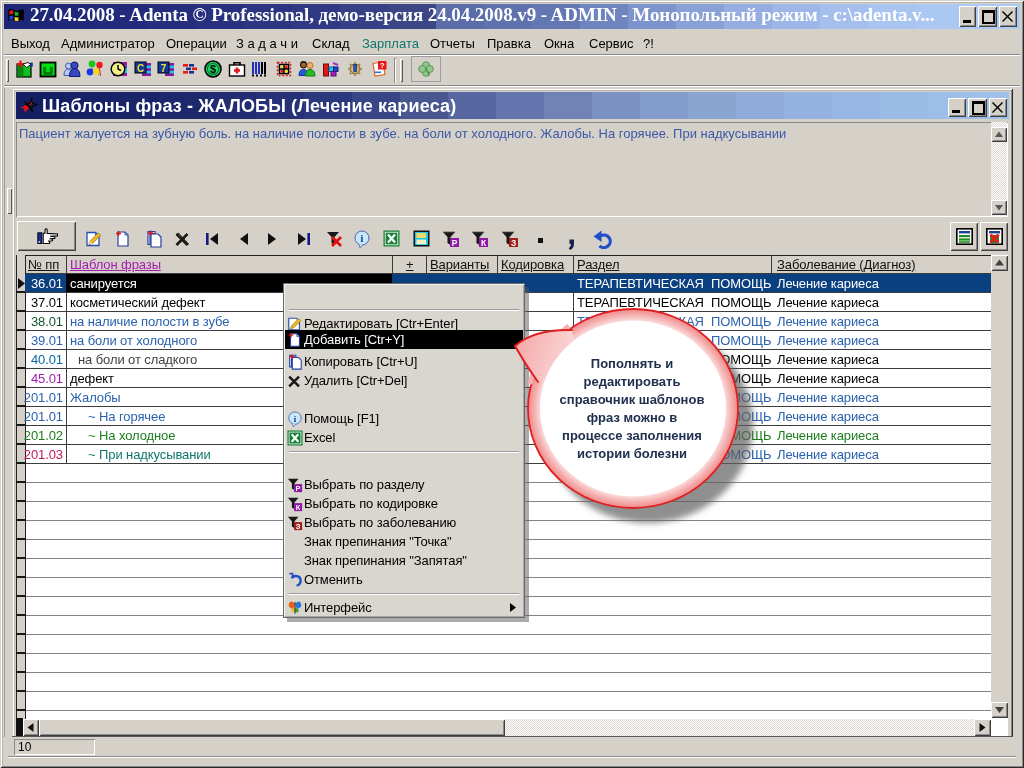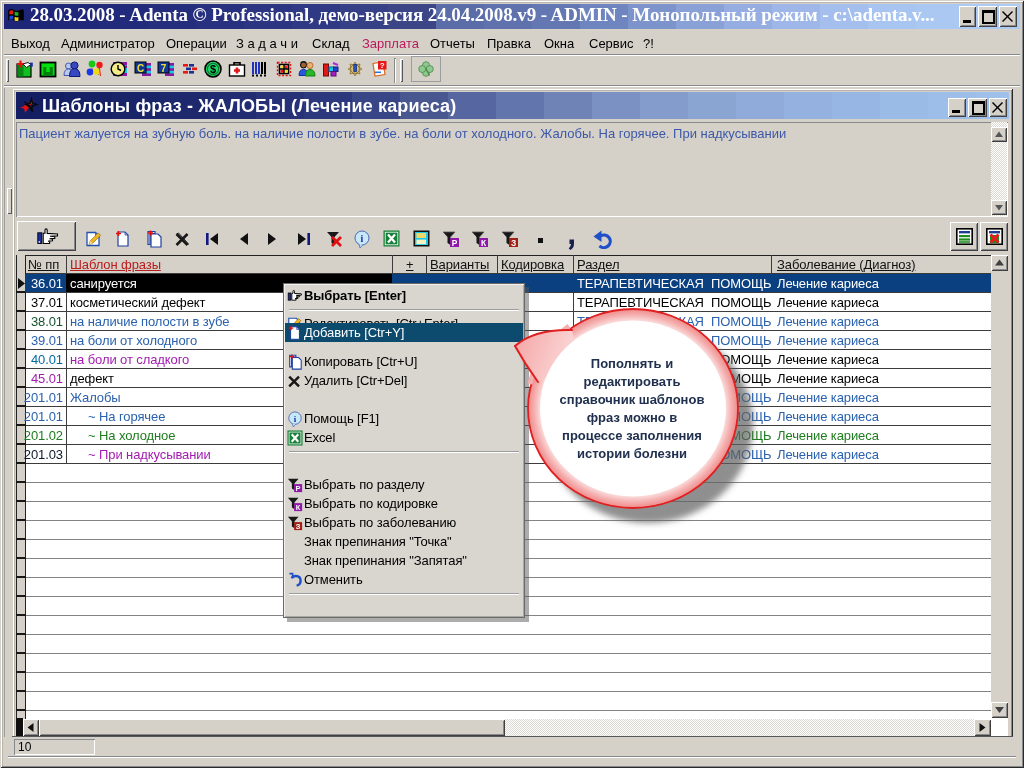--- a/index.html
+++ b/index.html
@@ -17,38 +17,38 @@
 <div id="scr">
 <div class="abs wfr" style="left:0px;top:0px;width:1024px;height:768px;"></div>
 <div class="abs" style="left:4px;top:4px;width:1016px;height:25px;background:linear-gradient(to right,#1e2777 0px 48px,#202979 48px 96px,#222b7b 96px 144px,#252e7d 144px 192px,#27317f 192px 240px,#2c3582 240px 288px,#303a84 288px 336px,#364086 336px 384px,#3c4687 384px 432px,#5b6da9 432px 480px,#5f72ae 480px 528px,#6377b3 528px 576px,#6f85bf 576px 624px,#7c93cc 624px 672px,#89a1d6 672px 720px,#95ade0 720px 768px,#9eb7e8 768px 816px,#a4bfed 816px 864px,#a8c5f1 864px 912px,#aac8f2 912px 960px,#accaf3 960px 1008px,#adccf3 1008px 1016px)"></div>
 <svg class="abs" style="left:6px;top:5px" width="21" height="21" viewBox="0 0 21 21">
 <path d="M2.2 5.4 q2.6 -2.4 5.2 -0.6 q2.6 1.8 5.2 0.6 q2.6 -1.2 5.2 -0.6 l0 10.6 q-2.6 -0.8 -5.2 0.4 q-2.6 1.2 -5.2 -0.5 q-2.6 -1.7 -5.2 0.5 Z" fill="#000"></path>
 <path d="M3.4 6.2 q1.9 -1.5 3.8 -0.4 l0 3.6 q-1.9 -1.1 -3.8 0.4 Z" fill="#e81c10"></path>
 <path d="M8.6 6.6 q1.9 1 3.8 0.3 l0 3.6 q-1.9 0.7 -3.8 -0.3 Z" fill="#18b428"></path>
 <path d="M3.4 11.4 q1.9 -1.5 3.8 -0.4 l0 3.6 q-1.9 -1.1 -3.8 0.4 Z" fill="#1848d8"></path>
 <path d="M8.6 11.8 q1.9 1 3.8 0.3 l0 3.6 q-1.9 0.7 -3.8 -0.3 Z" fill="#f0d018"></path>
 </svg>
-<div class="abs" style="left:30px;top:4px;font:bold 19px 'Liberation Serif',serif;color:#fff;white-space:nowrap;letter-spacing:-0.08px">28.03.2008 - Adenta © Professional, демо-версия 24.04.2008.v9 - ADMIN - Монопольный режим - c:\adenta.v...</div>
+<div class="abs" style="left:30px;top:4px;font:bold 19px 'Liberation Serif',serif;color:#fff;white-space:nowrap;letter-spacing:-0.08px">27.04.2008 - Adenta © Professional, демо-версия 24.04.2008.v9 - ADMIN - Монопольный режим - c:\adenta.v...</div>
 <div class="abs raised btn" style="left:959px;top:6px;width:17px;height:21px;">
       <div class="abs" style="left:4px;top:14px;width:8px;height:3px;background:#000"></div>
     </div>
 <div class="abs raised btn" style="left:978px;top:6px;width:19px;height:21px;">
       <div class="abs" style="left:4px;top:4px;width:9px;height:9px;border:2px solid #000;border-top-width:3px"></div>
     </div>
 <div class="abs raised btn" style="left:999px;top:6px;width:18px;height:21px;">
       <svg class="abs" style="left:3px;top:5px" width="11" height="11" viewBox="0 0 11 11">
         <path d="M1 0 L5.5 4.5 L10 0 L11 1 L6.5 5.5 L11 10 L10 11 L5.5 6.5 L1 11 L0 10 L4.5 5.5 L0 1 Z" fill="#000"></path>
       </svg>
     </div>
 <div class="abs" style="left:11px;top:36px;font:13px 'Liberation Sans',sans-serif;color:#000;white-space:nowrap;">Выход</div>
 <div class="abs" style="left:61px;top:36px;font:13px 'Liberation Sans',sans-serif;color:#000;white-space:nowrap;">Администратор</div>
 <div class="abs" style="left:166px;top:36px;font:13px 'Liberation Sans',sans-serif;color:#000;white-space:nowrap;">Операции</div>
 <div class="abs" style="left:236px;top:36px;font:13px 'Liberation Sans',sans-serif;color:#000;white-space:nowrap;">З а д а ч и</div>
 <div class="abs" style="left:312px;top:36px;font:13px 'Liberation Sans',sans-serif;color:#000;white-space:nowrap;">Склад</div>
-<div class="abs" style="left:362px;top:36px;font:13px 'Liberation Sans',sans-serif;color:#be185d;white-space:nowrap;">Зарплата</div>
+<div class="abs" style="left:362px;top:36px;font:13px 'Liberation Sans',sans-serif;color:#0f766e;white-space:nowrap;">Зарплата</div>
 <div class="abs" style="left:430px;top:36px;font:13px 'Liberation Sans',sans-serif;color:#000;white-space:nowrap;">Отчеты</div>
 <div class="abs" style="left:487px;top:36px;font:13px 'Liberation Sans',sans-serif;color:#000;white-space:nowrap;">Правка</div>
 <div class="abs" style="left:544px;top:36px;font:13px 'Liberation Sans',sans-serif;color:#000;white-space:nowrap;">Окна</div>
 <div class="abs" style="left:589px;top:36px;font:13px 'Liberation Sans',sans-serif;color:#000;white-space:nowrap;">Сервис</div>
 <div class="abs" style="left:643px;top:36px;font:13px 'Liberation Sans',sans-serif;color:#000;white-space:nowrap;">?!</div>
 <div class="abs groove" style="left:4px;top:54px;width:1016px;height:2px;"></div>
 <div class="abs raised1 btn" style="left:6px;top:59px;width:3px;height:23px;"></div>
 <div id="tbicons">
       <svg class="abs" style="left:16px;top:60px" width="18" height="18" viewBox="0 0 18 18">
         <rect x="1" y="4" width="14" height="13" fill="#10c020" stroke="#000" stroke-width="1.2"></rect>
@@ -312,21 +312,21 @@
 <rect x="0.8" y="0.8" width="15.4" height="15.4" fill="#fff" stroke="#000" stroke-width="1.6"></rect>
 <rect x="3" y="3" width="11" height="2.4" fill="#1c3f94"></rect>
 <rect x="4" y="7" width="9" height="8" fill="#1e8c1e"></rect>
 <path d="M4.5 6.5 L12.5 14.5 M12.5 6.5 L4.5 14.5" stroke="#e81c1c" stroke-width="3"></path>
 </svg>
     </div>
 <div id="gridarea">
       <div class="abs" style="left:16px;top:255px;width:975px;height:464px;background:#fff"></div>
       <div class="abs" style="left:16px;top:255px;width:975px;height:18px;background:#d5d1c9;border-top:1px solid #222;box-sizing:border-box"></div>
       <div class="abs" style="left:28px;top:257px;font:13px 'Liberation Sans';letter-spacing:-0.1px;color:#111;text-decoration:underline;white-space:nowrap">№ пп</div>
-      <div class="abs" style="left:70px;top:257px;font:13px 'Liberation Sans';letter-spacing:-0.1px;color:#b91c1c;text-decoration:underline;white-space:nowrap">Шаблон фразы</div>
+      <div class="abs" style="left:70px;top:257px;font:13px 'Liberation Sans';letter-spacing:-0.1px;color:#a21caf;text-decoration:underline;white-space:nowrap">Шаблон фразы</div>
       <div class="abs" style="left:406px;top:257px;font:13px 'Liberation Sans';letter-spacing:-0.1px;color:#111;text-decoration:underline;white-space:nowrap">+</div>
       <div class="abs" style="left:430px;top:257px;font:13px 'Liberation Sans';letter-spacing:-0.1px;color:#111;text-decoration:underline;white-space:nowrap">Варианты</div>
       <div class="abs" style="left:501px;top:257px;font:13px 'Liberation Sans';letter-spacing:-0.1px;color:#111;text-decoration:underline;white-space:nowrap">Кодировка</div>
       <div class="abs" style="left:577px;top:257px;font:13px 'Liberation Sans';letter-spacing:-0.1px;color:#111;text-decoration:underline;white-space:nowrap">Раздел</div>
       <div class="abs" style="left:777px;top:257px;font:13px 'Liberation Sans';letter-spacing:-0.1px;color:#111;text-decoration:underline;white-space:nowrap">Заболевание (Диагноз)</div>
       <div class="abs" style="left:16px;top:273px;width:975px;height:1px;background:#3c3c3c"></div>
       <div class="abs" style="left:16px;top:292px;width:975px;height:1px;background:#3c3c3c"></div>
       <div class="abs" style="left:16px;top:311px;width:975px;height:1px;background:#3c3c3c"></div>
       <div class="abs" style="left:16px;top:330px;width:975px;height:1px;background:#3c3c3c"></div>
       <div class="abs" style="left:16px;top:349px;width:975px;height:1px;background:#3c3c3c"></div>
@@ -397,41 +397,41 @@
       <div class="abs" style="left:777px;top:295px;font:13px 'Liberation Sans';letter-spacing:-0.1px;color:#000;white-space:nowrap">Лечение кариеса</div>
       <div class="abs" style="right:961px;top:314px;font:13px 'Liberation Sans';letter-spacing:-0.1px;color:#14532d">38.01</div>
       <div class="abs" style="left:70px;top:314px;font:13px 'Liberation Sans';letter-spacing:-0.1px;color:#2a62ae;white-space:nowrap">на наличие полости в зубе</div>
       <div class="abs" style="left:577px;top:314px;font:13px 'Liberation Sans';letter-spacing:-0.1px;color:#2a62ae;white-space:nowrap">ТЕРАПЕВТИЧЕСКАЯ&nbsp; ПОМОЩЬ</div>
       <div class="abs" style="left:777px;top:314px;font:13px 'Liberation Sans';letter-spacing:-0.1px;color:#2a62ae;white-space:nowrap">Лечение кариеса</div>
       <div class="abs" style="right:961px;top:333px;font:13px 'Liberation Sans';letter-spacing:-0.1px;color:#2a62ae">39.01</div>
       <div class="abs" style="left:70px;top:333px;font:13px 'Liberation Sans';letter-spacing:-0.1px;color:#2a62ae;white-space:nowrap">на боли от холодного</div>
       <div class="abs" style="left:577px;top:333px;font:13px 'Liberation Sans';letter-spacing:-0.1px;color:#2a62ae;white-space:nowrap">ТЕРАПЕВТИЧЕСКАЯ&nbsp; ПОМОЩЬ</div>
       <div class="abs" style="left:777px;top:333px;font:13px 'Liberation Sans';letter-spacing:-0.1px;color:#2a62ae;white-space:nowrap">Лечение кариеса</div>
       <div class="abs" style="right:961px;top:352px;font:13px 'Liberation Sans';letter-spacing:-0.1px;color:#0369a1">40.01</div>
-      <div class="abs" style="left:70px;top:352px;font:13px 'Liberation Sans';letter-spacing:-0.1px;color:#a21caf;white-space:nowrap">на боли от сладкого</div>
+      <div class="abs" style="left:78px;top:352px;font:13px 'Liberation Sans';letter-spacing:-0.1px;color:#404040;white-space:nowrap">на боли от сладкого</div>
       <div class="abs" style="left:577px;top:352px;font:13px 'Liberation Sans';letter-spacing:-0.1px;color:#000;white-space:nowrap">ТЕРАПЕВТИЧЕСКАЯ&nbsp; ПОМОЩЬ</div>
       <div class="abs" style="left:777px;top:352px;font:13px 'Liberation Sans';letter-spacing:-0.1px;color:#000;white-space:nowrap">Лечение кариеса</div>
       <div class="abs" style="right:961px;top:371px;font:13px 'Liberation Sans';letter-spacing:-0.1px;color:#a21caf">45.01</div>
       <div class="abs" style="left:70px;top:371px;font:13px 'Liberation Sans';letter-spacing:-0.1px;color:#000;white-space:nowrap">дефект</div>
       <div class="abs" style="left:577px;top:371px;font:13px 'Liberation Sans';letter-spacing:-0.1px;color:#000;white-space:nowrap">ТЕРАПЕВТИЧЕСКАЯ&nbsp; ПОМОЩЬ</div>
       <div class="abs" style="left:777px;top:371px;font:13px 'Liberation Sans';letter-spacing:-0.1px;color:#000;white-space:nowrap">Лечение кариеса</div>
       <div class="abs" style="right:961px;top:390px;font:13px 'Liberation Sans';letter-spacing:-0.1px;color:#2a62ae">201.01</div>
       <div class="abs" style="left:70px;top:390px;font:13px 'Liberation Sans';letter-spacing:-0.1px;color:#2a62ae;white-space:nowrap">Жалобы</div>
       <div class="abs" style="left:577px;top:390px;font:13px 'Liberation Sans';letter-spacing:-0.1px;color:#2a62ae;white-space:nowrap">ТЕРАПЕВТИЧЕСКАЯ&nbsp; ПОМОЩЬ</div>
       <div class="abs" style="left:777px;top:390px;font:13px 'Liberation Sans';letter-spacing:-0.1px;color:#2a62ae;white-space:nowrap">Лечение кариеса</div>
       <div class="abs" style="right:961px;top:409px;font:13px 'Liberation Sans';letter-spacing:-0.1px;color:#2a62ae">201.01</div>
       <div class="abs" style="left:88px;top:409px;font:13px 'Liberation Sans';letter-spacing:-0.1px;color:#2a62ae;white-space:nowrap">~ На горячее</div>
       <div class="abs" style="left:577px;top:409px;font:13px 'Liberation Sans';letter-spacing:-0.1px;color:#2a62ae;white-space:nowrap">ТЕРАПЕВТИЧЕСКАЯ&nbsp; ПОМОЩЬ</div>
       <div class="abs" style="left:777px;top:409px;font:13px 'Liberation Sans';letter-spacing:-0.1px;color:#2a62ae;white-space:nowrap">Лечение кариеса</div>
       <div class="abs" style="right:961px;top:428px;font:13px 'Liberation Sans';letter-spacing:-0.1px;color:#1e7d1e">201.02</div>
       <div class="abs" style="left:88px;top:428px;font:13px 'Liberation Sans';letter-spacing:-0.1px;color:#1e7d1e;white-space:nowrap">~ На холодное</div>
       <div class="abs" style="left:577px;top:428px;font:13px 'Liberation Sans';letter-spacing:-0.1px;color:#1e7d1e;white-space:nowrap">ТЕРАПЕВТИЧЕСКАЯ&nbsp; ПОМОЩЬ</div>
       <div class="abs" style="left:777px;top:428px;font:13px 'Liberation Sans';letter-spacing:-0.1px;color:#1e7d1e;white-space:nowrap">Лечение кариеса</div>
-      <div class="abs" style="right:961px;top:447px;font:13px 'Liberation Sans';letter-spacing:-0.1px;color:#0f172a">201.03</div>
-      <div class="abs" style="left:88px;top:447px;font:13px 'Liberation Sans';letter-spacing:-0.1px;color:#a21caf;white-space:nowrap">~ При надкусывании</div>
+      <div class="abs" style="right:961px;top:447px;font:13px 'Liberation Sans';letter-spacing:-0.1px;color:#be185d">201.03</div>
+      <div class="abs" style="left:88px;top:447px;font:13px 'Liberation Sans';letter-spacing:-0.1px;color:#0f766e;white-space:nowrap">~ При надкусывании</div>
       <div class="abs" style="left:577px;top:447px;font:13px 'Liberation Sans';letter-spacing:-0.1px;color:#2a62ae;white-space:nowrap">ТЕРАПЕВТИЧЕСКАЯ&nbsp; ПОМОЩЬ</div>
       <div class="abs" style="left:777px;top:447px;font:13px 'Liberation Sans';letter-spacing:-0.1px;color:#2a62ae;white-space:nowrap">Лечение кариеса</div>
       <div class="abs" style="left:991px;top:255px;width:17px;height:463px;background:#d5d1c9"></div>
       <div class="abs raised btn" style="left:991px;top:255px;width:17px;height:16px"><svg width="17" height="16">
           <path d="M8.5 4.5 L13 10.5 L4 10.5 Z" fill="#404040"></path>
         </svg></div>
       <div class="abs raised btn" style="left:991px;top:702px;width:17px;height:16px"><svg width="17" height="16">
           <path d="M8.5 11 L13 5 L4 5 Z" fill="#404040"></path>
         </svg></div>
       <div class="abs" style="left:990px;top:718px;width:18px;height:18px;background:#fff"></div>
@@ -448,37 +448,30 @@
         </svg></div>
       <div class="abs" style="left:12px;top:736px;width:1001px;height:1px;background:#55575a"></div>
       <div class="abs" style="left:4px;top:737px;width:1016px;height:22px;background:#d5d1c9"></div>
       <div class="abs sunk1" style="left:14px;top:739px;width:81px;height:16px;background:#d5d1c9">
         <span style="position:absolute;left:4px;top:1px;font-size:12px;color:#000">10</span>
       </div>
       <div class="abs groove" style="left:8px;top:756px;width:1008px;height:2px"></div>
     </div>
 <div id="cmenu">
       <div class="abs" style="left:283px;top:283px;width:242px;height:335px;background:#d9d6cf;border:1px solid #6a6a6a;box-sizing:border-box;box-shadow:inset 1px 1px 0 #f2f1ed,inset -1px -1px 0 #aaa8a2,4px 4px 0 rgba(90,90,90,0.5)">
-        <div class="abs" style="left:1px;top:2px;width:238px;height:19px;">
-          <span style="position:absolute;left:2px;top:1.5px"><svg width="16" height="13" viewBox="0 0 24 17" class="mic">
-              <path d="M7.2 15.5 L7.2 5.2 L9 5.2 L9 2.2 Q9 0.9 10.1 0.9 Q11.2 0.9 11.2 2.2 L11.2 5.4 L21.5 6 L21.5 7.9 L14 8.3 L18.8 8.7 L18.8 10.4 L13.5 10.8 L16.5 11.2 L16.5 12.8 L12.2 13.1 L13.6 13.5 L13.6 15.5 Z" fill="#fff" stroke="#000" stroke-width="1.4"></path>
-              <rect x="1.8" y="4.8" width="4" height="10.7" fill="#1c2c9c" stroke="#000" stroke-width="1.2"></rect>
-            </svg></span>
-          <span style="position:absolute;left:19px;top:2px;font:13px 'Liberation Sans';letter-spacing:-0.1px;color:#000;white-space:nowrap"><b>Выбрать [Enter]</b></span>
-        </div>
         <div class="abs" style="left:5px;top:25px;width:230px;height:1px;background:#9a9c9e"></div>
         <div class="abs" style="left:5px;top:26px;width:230px;height:1px;background:#fff"></div>
         <div class="abs" style="left:1px;top:30px;width:238px;height:19px;">
           <span style="position:absolute;left:2px;top:1.5px"><svg width="16" height="16" viewBox="0 0 18 18" class="mic">
               <path d="M2 2.5 h8.5 l3.5 3.5 v9.5 h-12 Z" fill="#fff" stroke="#2050b0" stroke-width="1.3"></path>
               <path d="M4 14.5 l1.2 -3.6 l8 -8 l2.4 2.4 l-8 8 Z" fill="#f0b820" stroke="#906810" stroke-width="0.7"></path>
             </svg></span>
           <span style="position:absolute;left:19px;top:2px;font:13px 'Liberation Sans';letter-spacing:-0.1px;color:#000;white-space:nowrap">Редактировать [Ctr+Enter]</span>
         </div>
-        <div class="abs" style="left:1px;top:39px;width:238px;height:19px;background:#0c4a6e;">
+        <div class="abs" style="left:1px;top:46px;width:238px;height:19px;background:#000000;">
           <span style="position:absolute;left:2px;top:1.5px"><svg width="16" height="16" viewBox="0 0 18 18" class="mic">
               <path d="M4 2 h7 l3 3 v11 h-10 Z" fill="#fff" stroke="#2040a0" stroke-width="1.2"></path>
               <path d="M11 2 l3 3 h-3 Z" fill="#c8d8f0" stroke="#2040a0" stroke-width="0.8"></path>
               <path d="M4.5 1 v5 M2 3.5 h5" stroke="#e01010" stroke-width="1.5"></path>
             </svg></span>
           <span style="position:absolute;left:19px;top:2px;font:13px 'Liberation Sans';letter-spacing:-0.1px;color:#fff;white-space:nowrap">Добавить [Ctr+Y]</span>
         </div>
         <div class="abs" style="left:1px;top:68px;width:238px;height:19px;">
           <span style="position:absolute;left:2px;top:1.5px"><svg width="16" height="16" viewBox="0 0 18 18" class="mic">
               <path d="M6 4 h7 l3 3 v10 h-10 Z" fill="#fff" stroke="#2040a0" stroke-width="1.2"></path>
@@ -544,20 +537,33 @@
         </div>
         <div class="abs" style="left:1px;top:286px;width:238px;height:19px;">
           <span style="position:absolute;left:2px;top:1.5px"><svg width="16" height="16" viewBox="0 0 20 20" class="mic">
               <path d="M6 8 q1 -3 5 -3 q6 0 6 6 q0 5 -5 6" fill="none" stroke="#2050c8" stroke-width="3"></path>
               <path d="M3 2 l4 0 l0 4" fill="none" stroke="#2050c8" stroke-width="2"></path>
             </svg></span>
           <span style="position:absolute;left:19px;top:2px;font:13px 'Liberation Sans';letter-spacing:-0.1px;color:#000;white-space:nowrap">Отменить</span>
         </div>
         <div class="abs" style="left:5px;top:309px;width:230px;height:1px;background:#9a9c9e"></div>
         <div class="abs" style="left:5px;top:310px;width:230px;height:1px;background:#fff"></div>
+        <div class="abs" style="left:1px;top:314px;width:238px;height:19px;">
+          <span style="position:absolute;left:2px;top:1.5px"><svg width="16" height="16" viewBox="0 0 18 18" class="mic">
+              <path d="M9 4 q-6 -5 -7 1 q-0.5 4 5 5 Z" fill="#e86018"></path>
+              <path d="M9 4 q6 -5 7 1 q0.5 4 -5 5 Z" fill="#2878d8"></path>
+              <path d="M9 9 q-5 0 -4 4 q1 3 4 -1 Z" fill="#f0c020"></path>
+              <path d="M9 9 q5 0 4 4 q-1 3 -4 -1 Z" fill="#38a838"></path>
+              <path d="M8.3 3 q0.7 -2 1.4 0 l0 12 q-0.7 1.6 -1.4 0 Z" fill="#404040"></path>
+            </svg></span>
+          <span style="position:absolute;left:19px;top:2px;font:13px 'Liberation Sans';letter-spacing:-0.1px;color:#000;white-space:nowrap">Интерфейс</span>
+          <svg style="position:absolute;right:7px;top:5px" width="6" height="9" viewBox="0 0 6 9">
+            <path d="M0 0 L6 4.5 L0 9 Z" fill="#000"></path>
+          </svg>
+        </div>
       </div>
     </div>
 <div id="balloon">
       <svg class="abs" style="left:480px;top:270px" width="310" height="290" viewBox="0 0 310 290">
         <defs>
           <filter id="bshadow" x="-20%" y="-20%" width="150%" height="150%">
             <feGaussianBlur stdDeviation="3"></feGaussianBlur>
           </filter>
           <radialGradient id="ring" cx="50%" cy="50%" r="50%">
             <stop offset="0.82" stop-color="#ffffff"></stop>

